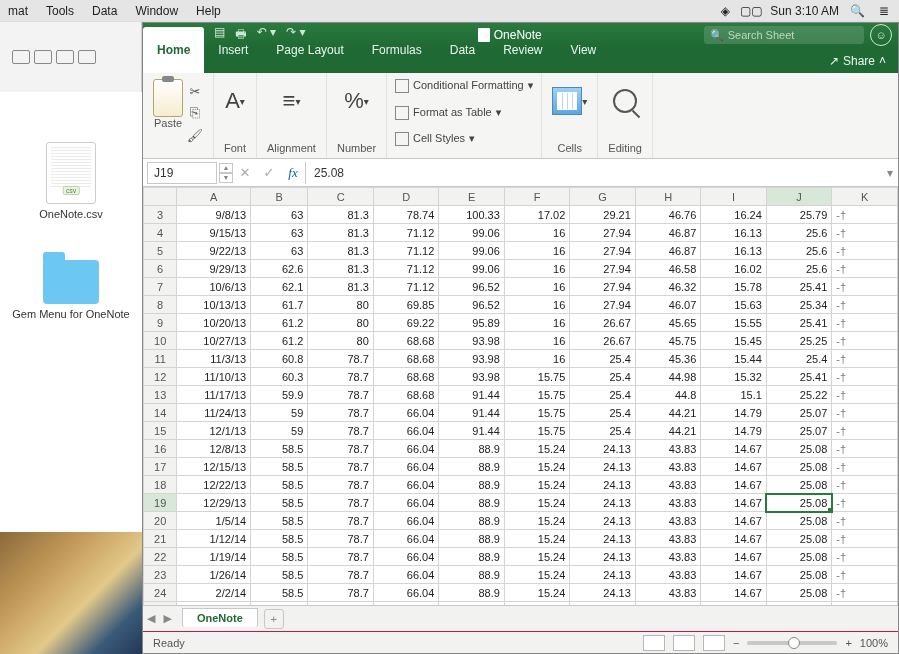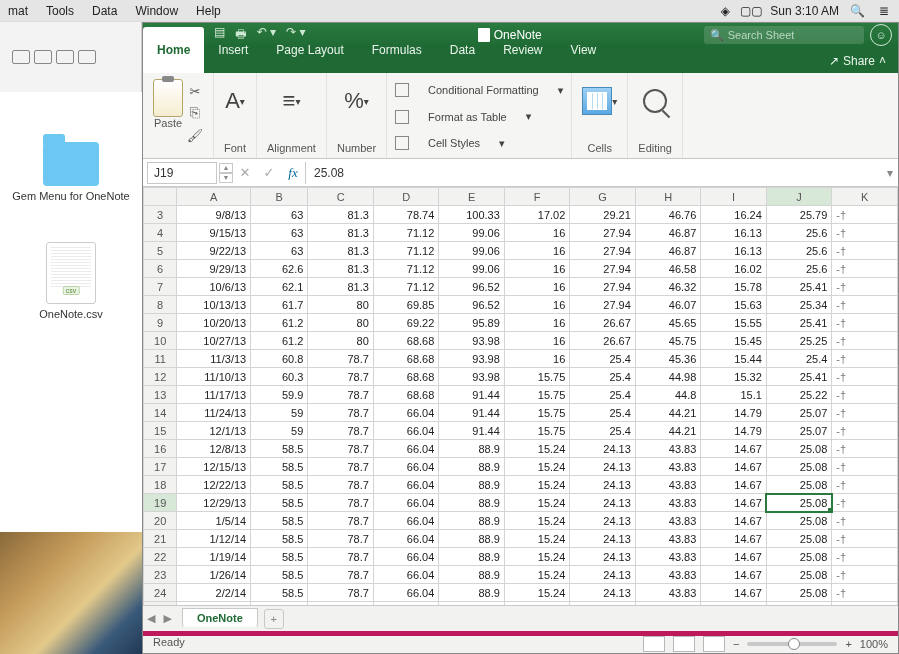--- a/index.html
+++ b/index.html
@@ -47,21 +47,21 @@
 .rgroup { display:flex; flex-direction:column; align-items:center; justify-content:space-between; padding:6px 10px 4px; border-right:1px solid #e2e2de; }
 .rgroup .big { font-size:22px; color:#444; height:44px; display:flex; align-items:center; justify-content:center; }
 .rgroup .lbl { font-size:11px; color:#555; }
 .paste-grp { flex-direction:row; gap:4px; align-items:flex-start;}
 .paste-grp .pcol { display:flex; flex-direction:column; align-items:center;justify-content:center; }
 .clipbd { width:30px; height:38px; border:1px solid #b7a46a; background:linear-gradient(#fff,#f5edd0); border-radius:3px; position:relative;}
 .clipbd::before{content:""; position:absolute; top:-4px; left:50%; transform:translateX(-50%); width:12px; height:6px; background:#888; border-radius:2px;}
 .mini-col { display:flex; flex-direction:column; gap:6px; padding-top:4px; }
 .mini-col span{ width:16px; height:16px; display:flex; align-items:center; justify-content:center; font-size:13px; color:#555;}
 .stack-grp { align-items:flex-start; padding:6px 8px 4px; min-width:150px;}
-.stack-row { display:flex; align-items:center; gap:19px; font-size:11px; color:#444; height:22px;}
+.stack-row { display:flex; gap:4px; font-size:11px; color:#444; height:22px;}
 .stack-row .sq { width:14px; height:14px; border:1px solid #888; display:inline-block;}
 .cells-ic { width:30px; height:28px; background: linear-gradient(#9ed0f5,#5aa8e2); border:1px solid #4a8ab8; position:relative;}
 .cells-ic::after{content:""; position:absolute; inset:4px; border:1px solid #fff; background: repeating-linear-gradient(90deg,#fff,#fff 4px,#b8d8f0 4px,#b8d8f0 5px), repeating-linear-gradient(#fff,#fff 4px,#b8d8f0 4px,#b8d8f0 5px);}
 .mag { width:24px; height:24px; border:2px solid #555; border-radius:50%; position:relative;}
 .mag::after{content:""; position:absolute; width:10px; height:2px; background:#555; bottom:-4px; right:-6px; transform:rotate(45deg);}
 
 .fxbar { height: 28px; border-bottom:1px solid #c8c8c8; display:flex; align-items:center; background:#fff; }
 .namebox { width:70px; height:22px; border:1px solid #c8c8c8; margin-left:4px; display:flex; align-items:center; padding:0 6px; font-size:12px; color:#333;}
 .stepper { width:14px; display:flex; flex-direction:column; margin-left:2px; }
 .stepper div{height:10px; border:1px solid #c8c8c8; font-size:7px; display:flex; align-items:center; justify-content:center; color:#888;}
@@ -82,21 +82,21 @@
 tr.sel td.selcell { outline: 2px solid #2a7a3f; outline-offset:-1px; position:relative; }
 tr.sel td.selcell::after { content:""; position:absolute; right:-3px; bottom:-3px; width:5px; height:5px; background:#2a7a3f; border:1px solid #fff;}
 tr.sel .rowh { background:#d8e8d8; }
 th.selcol { background:#d8e8d8; }
 
 .tabbar { height:26px; border-top:1px solid #c8c8c8; background:#f2f2f0; display:flex; align-items:center; font-size:11px; }
 .tabbar .nav { padding:0 4px; color:#888; cursor:default;}
 .sheettab { background:#fff; border:1px solid #c8c8c8; border-bottom:none; padding:3px 14px; color:#1f6a34; font-weight:600; margin-left:6px; border-radius: 0 0 3px 3px; transform: translateY(-1px);}
 .addtab { width:20px; height:20px; border:1px solid #c8c8c8; border-radius:3px; display:flex; align-items:center; justify-content:center; margin-left:6px; color:#888;}
 
-.status { height:22px; border-top:5px solid #be185d; background:#f2f2f0; display:flex; align-items:flex-start; font-size:11px; color:#555; padding:0 10px;}
+.status { height:22px; border-top:1px solid #be185d; background:#f2f2f0; display:flex; align-items:center; font-size:11px; color:#555; padding:0 10px;}
 .status .right { margin-left:auto; display:flex; align-items:center; gap:8px;}
 .viewbtn { width:22px; height:16px; border:1px solid #b8b8b8; background:#fff; }
 .slider { width:90px; height:4px; background:#c8c8c8; position:relative; border-radius:2px;}
 .slider .knob{ position:absolute; left:45%; top:-4px; width:12px; height:12px; background:#fff; border:1px solid #888; border-radius:50%;}
 </style>
 </head>
 <body>
 
 <div class="macmenu">
   <div class="left" id="mbar-left">
@@ -117,29 +117,29 @@
 
 <div class="desktop">
   <div class="toolbar">
     <div class="tb"></div>
     <div class="tb"></div>
     <div class="tb"></div>
     <div class="tb"></div>
   </div>
   <div class="icons">
     <div style="display:flex;flex-direction:column;align-items:center;">
-      <div class="folder"></div>
-      <div class="dlabel">Gem Menu for OneNote</div>
-    </div>
-    <div style="display:flex;flex-direction:column;align-items:center;">
       <div class="file">
         <div class="file-ghost"></div>
         <div class="badge">csv</div>
       </div>
       <div class="dlabel">OneNote.csv</div>
+    </div>
+    <div style="display:flex;flex-direction:column;align-items:center;">
+      <div class="folder"></div>
+      <div class="dlabel">Gem Menu for OneNote</div>
     </div>
   </div>
   <div class="desktop-bg"></div>
 </div>
 
 <div class="win">
 
   <div class="titlebar">
     <div class="traffic">
       <div class="tl red"></div>

